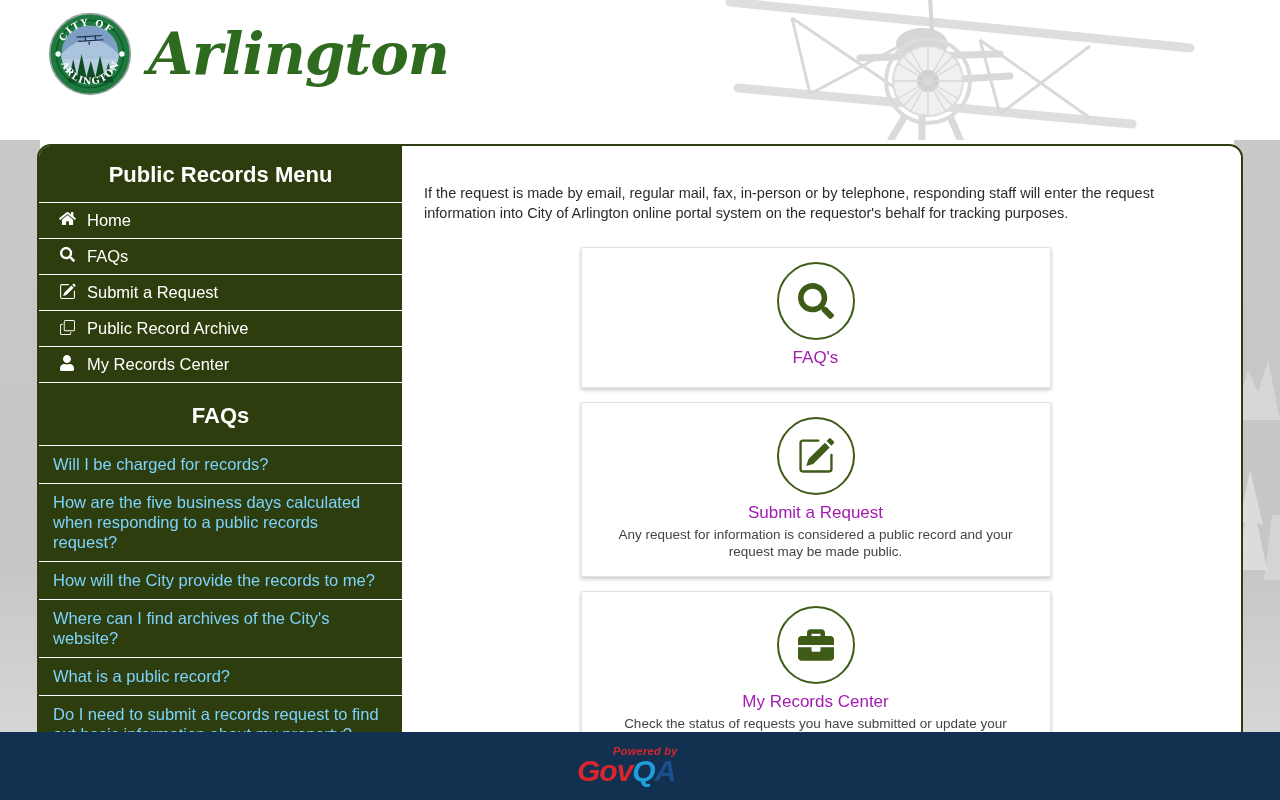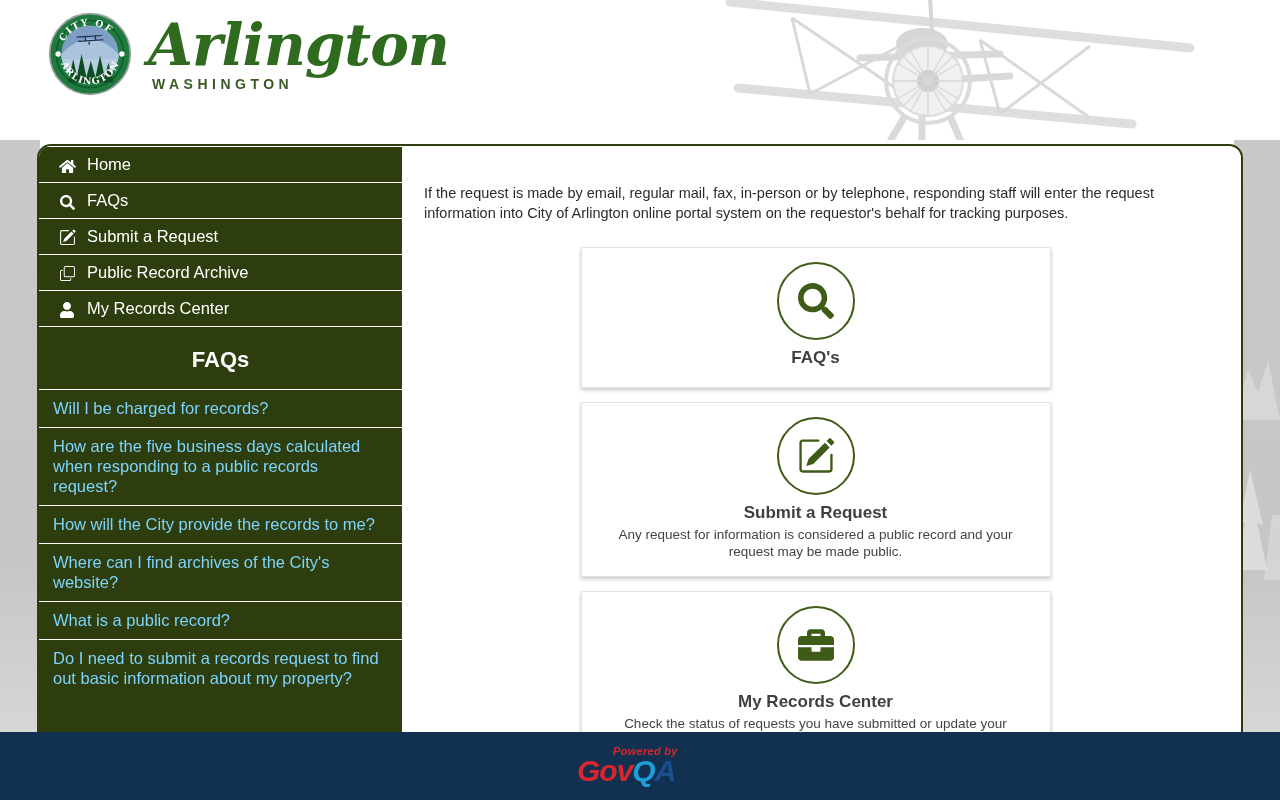--- a/index.html
+++ b/index.html
@@ -113,21 +113,21 @@
   }
   .sidebar-title {
     font-size: 22px;
     font-weight: bold;
     text-align: center;
     padding: 16px 10px 14px;
     color: #ffffff;
   }
   .menu-item {
     display: flex;
-    align-items: flex-end;
+    align-items: flex-start;
     gap: 10px;
     padding: 8px 14px 8px 18px;
     border-top: 1px solid #ffffff;
     font-size: 16.5px;
     color: #ffffff;
     cursor: pointer;
     min-height: 34px;
   }
   .menu-item .mi-icon {
     width: 20px;
@@ -187,22 +187,22 @@
     border-radius: 50%;
     border: 2px solid #3f5b18;
     margin: 0 auto 8px;
     display: flex;
     align-items: center;
     justify-content: center;
   }
   .card-icon svg { fill: #3f5b18; }
   .card-title {
     font-size: 17px;
-    font-weight: bold;
-    color: #404040;
+    font-weight: normal;
+    color: #a21caf;
     margin-bottom: 3px;
   }
   .card-desc {
     font-size: 13.5px;
     line-height: 17px;
     color: #444444;
     padding: 0 8px;
   }
 
   
@@ -332,28 +332,28 @@
         <text font-family="DejaVu Serif, serif" font-size="11" font-weight="bold" fill="#ffffff" letter-spacing="2">
           <textPath href="#arcTop" startOffset="14%">CITY OF</textPath>
         </text>
         <text font-family="DejaVu Serif, serif" font-size="11" font-weight="bold" fill="#ffffff" letter-spacing="1.5">
           <textPath href="#arcBot" startOffset="10%">ARLINGTON</textPath>
         </text>
       </svg>
 
       <div class="wordmark">
         <div class="city">Arlington</div>
-        <div class="state">WASHINGTON</div>
       </div>
     </div>
   </div>
 
   <div class="panel">
 
     <div class="sidebar">
+      <div class="sidebar-title">Public Records Menu</div>
 
       <div class="menu-item">
         <span class="mi-icon">
           <svg width="17" height="15" viewBox="0 0 576 512">
               <path d="M280.37 148.26L96 300.11V464a16 16 0 0 0 16 16l112.06-.29a16 16 0 0 0 15.92-16V368a16 16 0 0 1 16-16h64a16 16 0 0 1 16 16v95.64a16 16 0 0 0 16 16.05L464 480a16 16 0 0 0 16-16V300L295.67 148.26a12.19 12.19 0 0 0-15.3 0zM571.6 251.47L488 182.56V44.05a12 12 0 0 0-12-12h-56a12 12 0 0 0-12 12v72.61L318.47 43a48 48 0 0 0-61 0L4.34 251.47a12 12 0 0 0-1.6 16.9l25.5 31A12 12 0 0 0 45.15 301l235.22-193.74a12.19 12.19 0 0 1 15.3 0L530.9 301a12 12 0 0 0 16.9-1.6l25.5-31a12 12 0 0 0-1.7-16.93z"></path>
             </svg>
         </span>
         <span>Home</span>
       </div>
 

